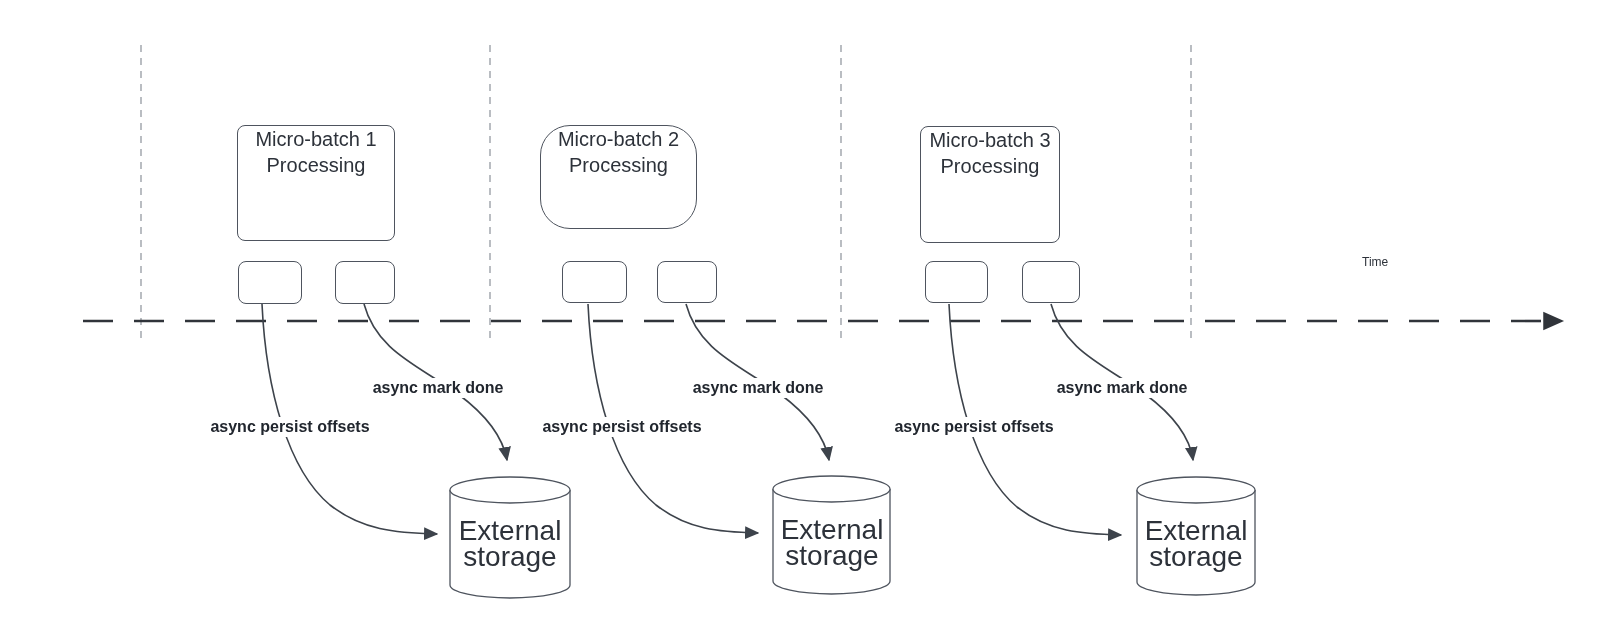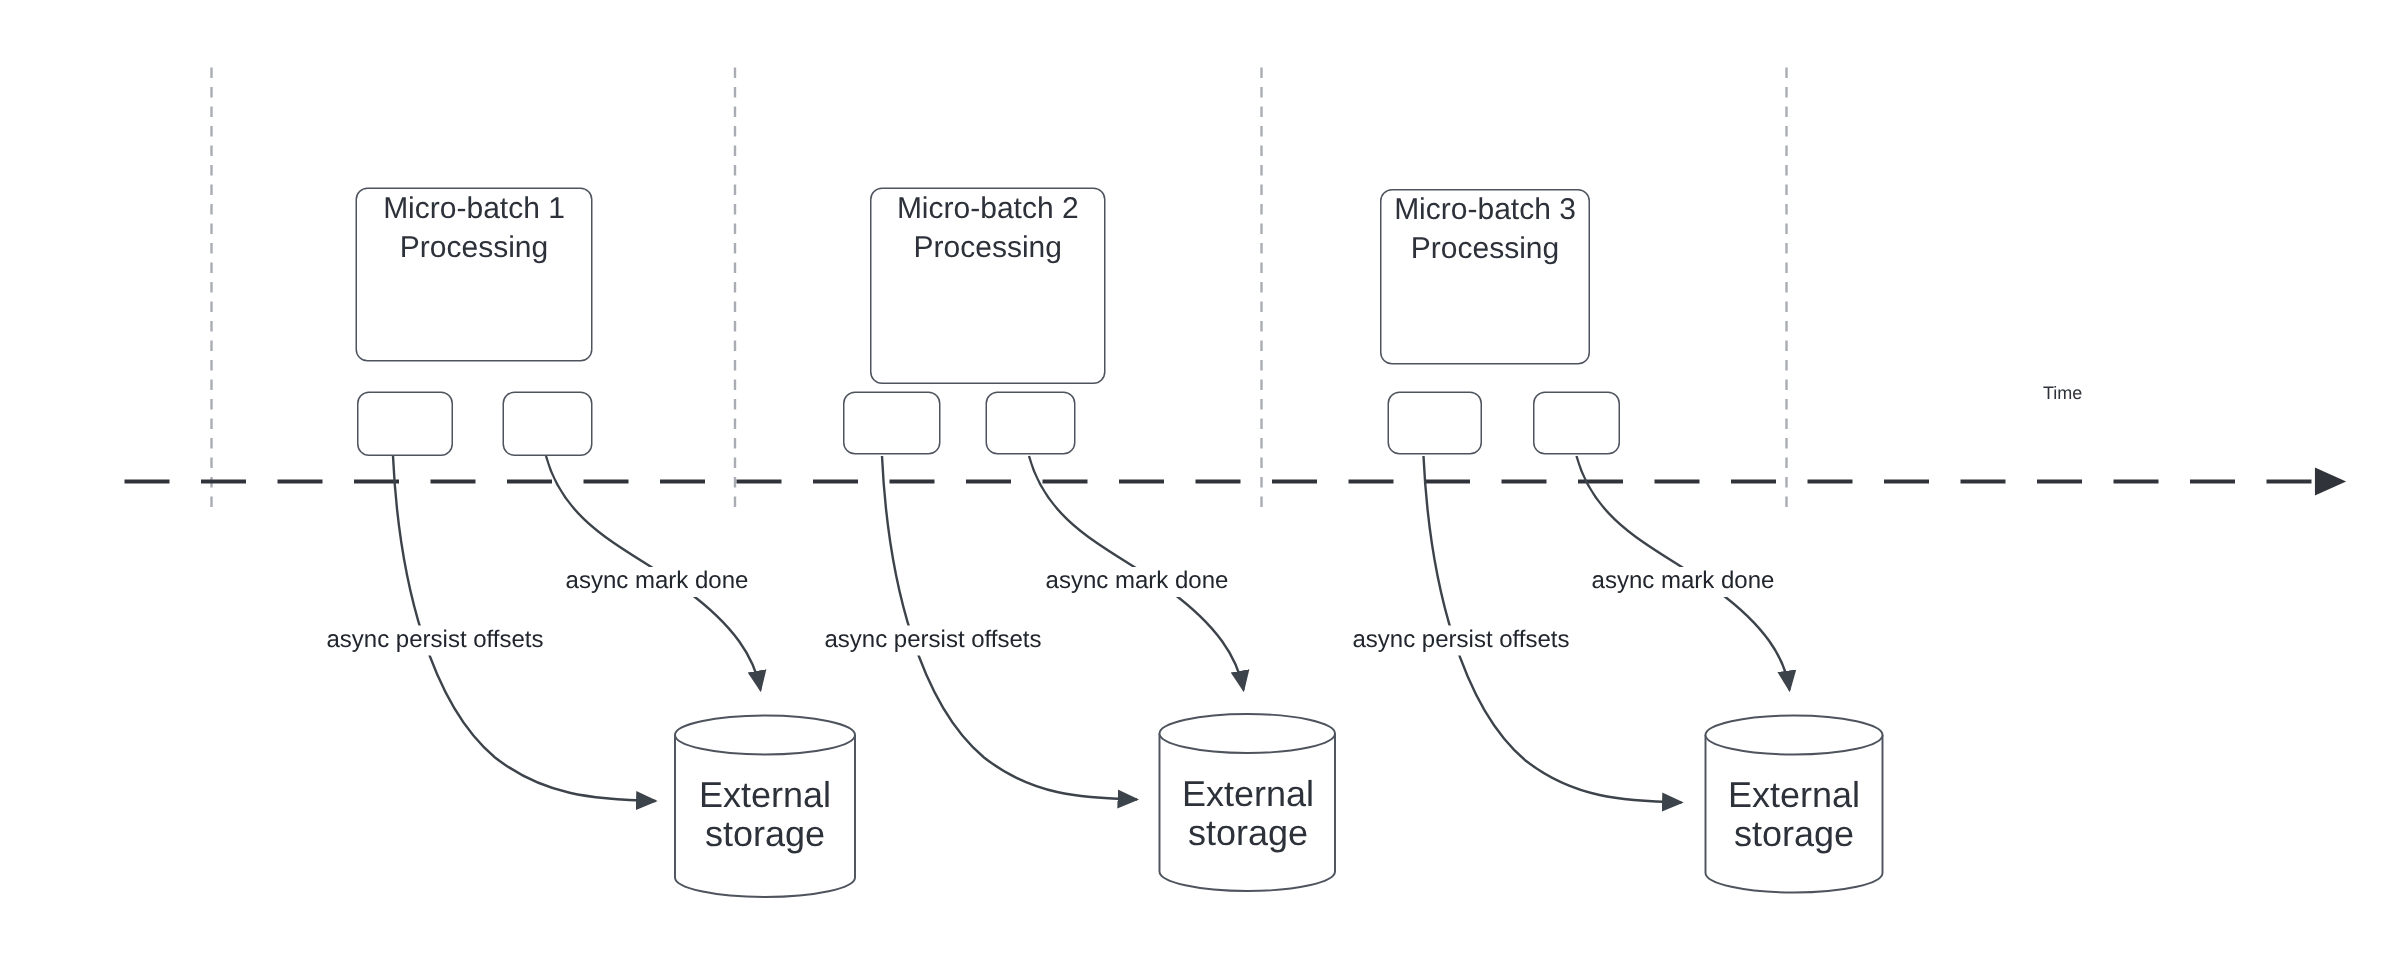--- a/index.html
+++ b/index.html
@@ -36,30 +36,30 @@
     font-size: 20px;
     line-height: 26px;
     color: #2d323a;
     text-align: center;
   }
   .edge-label {
     position: absolute;
     transform: translate(-50%, -50%);
     white-space: nowrap;
     font-size: 16px;
-    font-weight: normal;
+    font-weight: bold;
     color: #21262e;
     background: #ffffff;
     padding: 1px 3px;
   }
   .cyl-text {
     position: absolute;
     width: 120px;
     text-align: center;
-    font-size: 24px;
+    font-size: 28px;
     line-height: 26px;
     color: #2d323a;
   }
   .time-label {
     position: absolute;
     font-size: 12px;
     color: #2d323a;
     white-space: nowrap;
   }
 </style>
@@ -115,21 +115,21 @@
   </div>
   <div class="node" style="left:238px; top:261px; width:64px; height:43px;"></div>
   <div class="node" style="left:335px; top:261px; width:60px; height:43px;"></div>
   <div class="edge-label" style="left:290px; top:427px;">async persist offsets</div>
   <div class="edge-label" style="left:438px; top:388px;">async mark done</div>
   <div class="cyl-text" style="left:450px; top:518px;">
     <div>External</div>
     <div>storage</div>
   </div>
 
-  <div class="node big-box" style="left:580px; top:125px; width:157px; height:131px;">
+  <div class="node big-box" style="left:540px; top:125px; width:157px; height:104px;border-radius:30px;">
     <span>Micro-batch 2</span>
     <span>Processing</span>
   </div>
   <div class="node" style="left:562px; top:261px; width:65px; height:42px;"></div>
   <div class="node" style="left:657px; top:261px; width:60px; height:42px;"></div>
   <div class="edge-label" style="left:622px; top:427px;">async persist offsets</div>
   <div class="edge-label" style="left:758px; top:388px;">async mark done</div>
   <div class="cyl-text" style="left:772px; top:517px;">
     <div>External</div>
     <div>storage</div>

